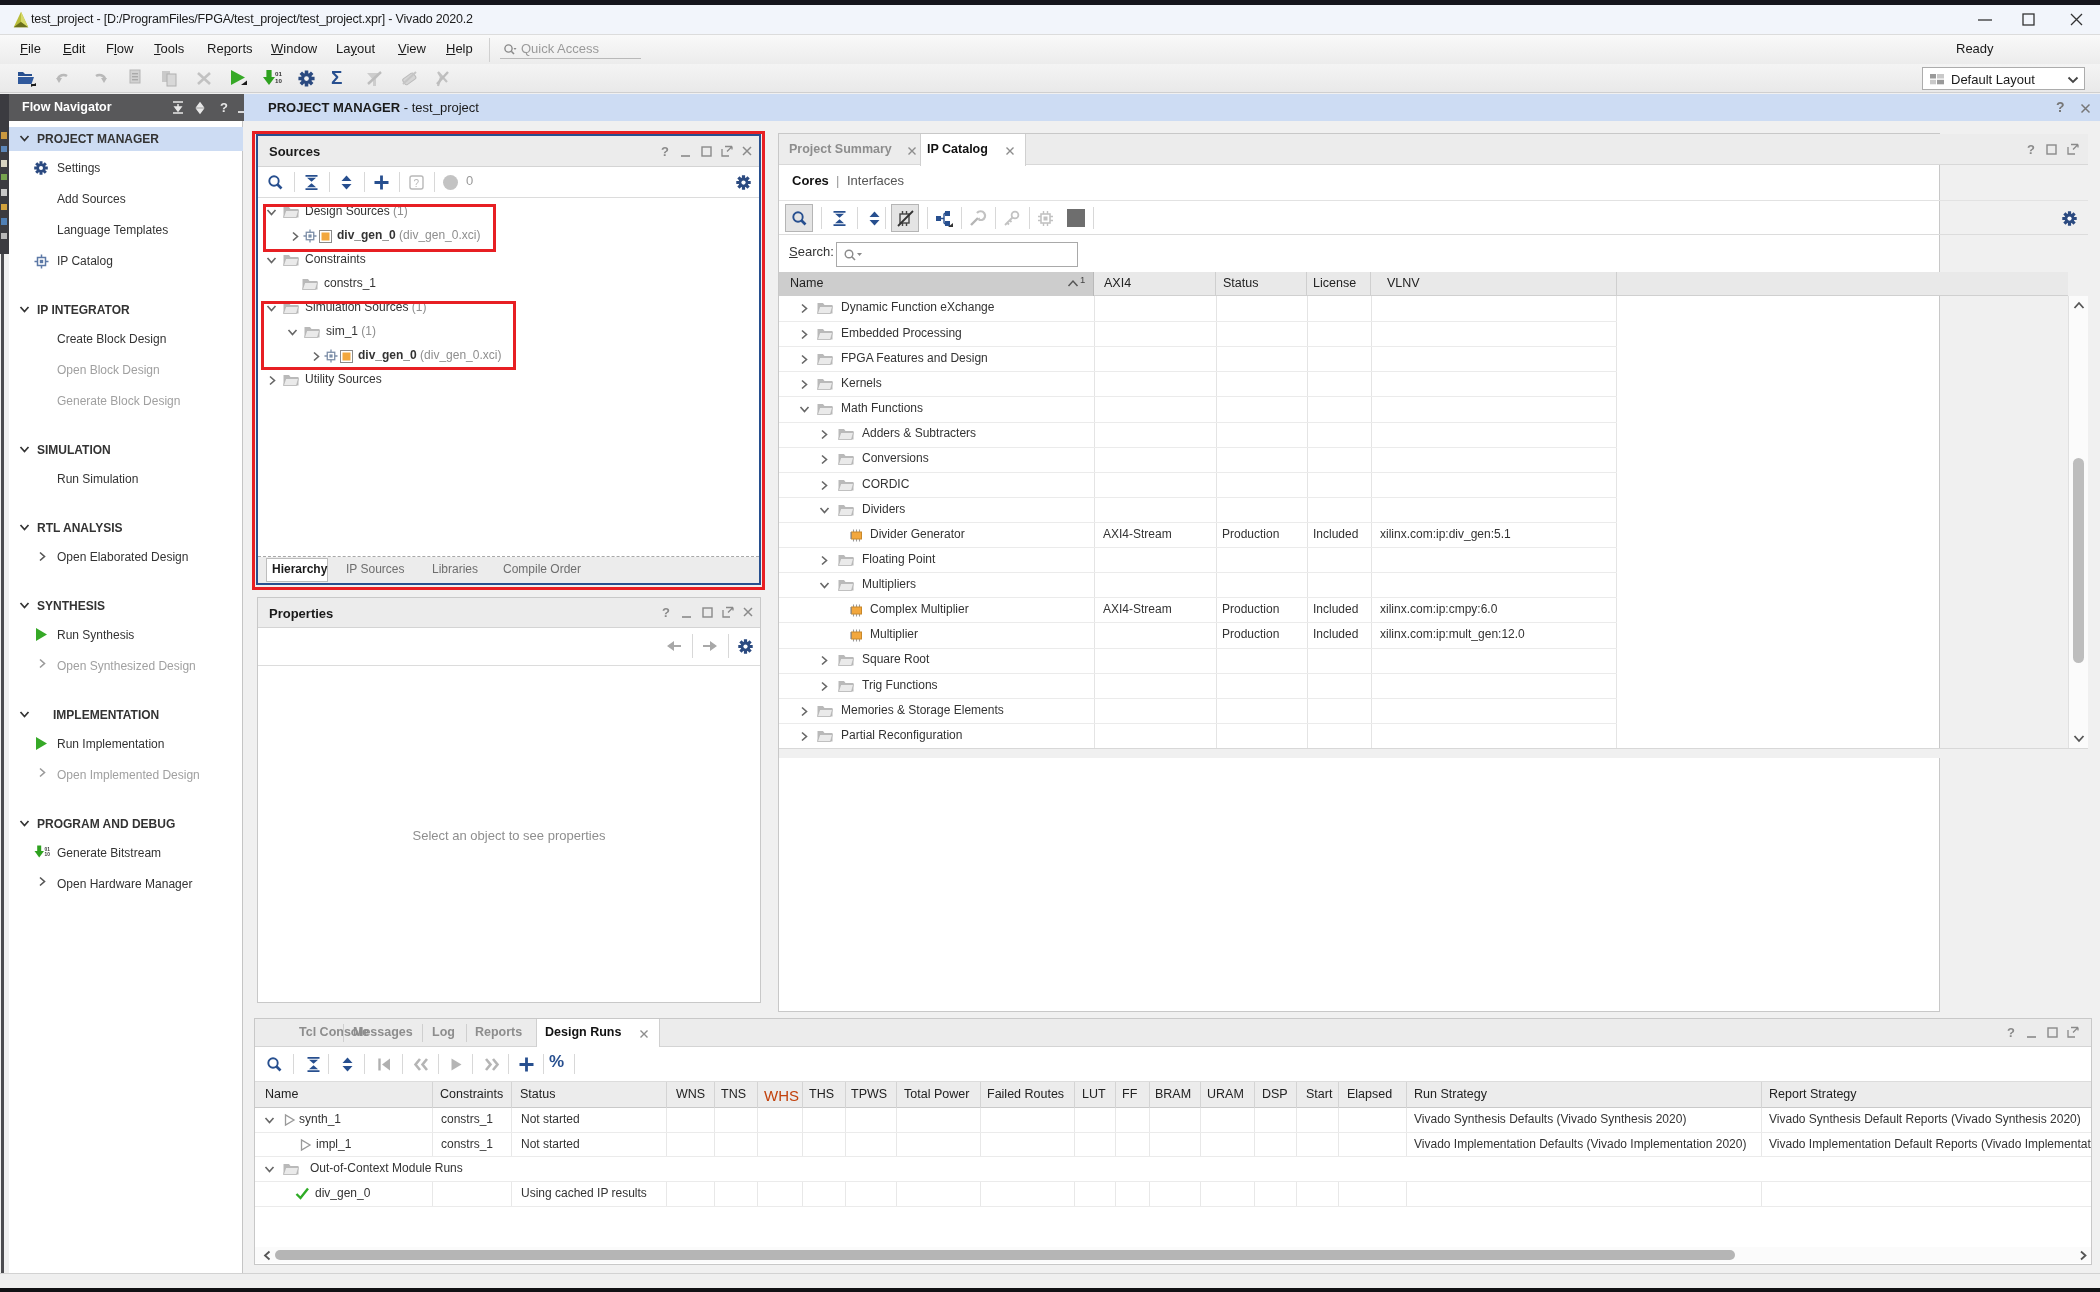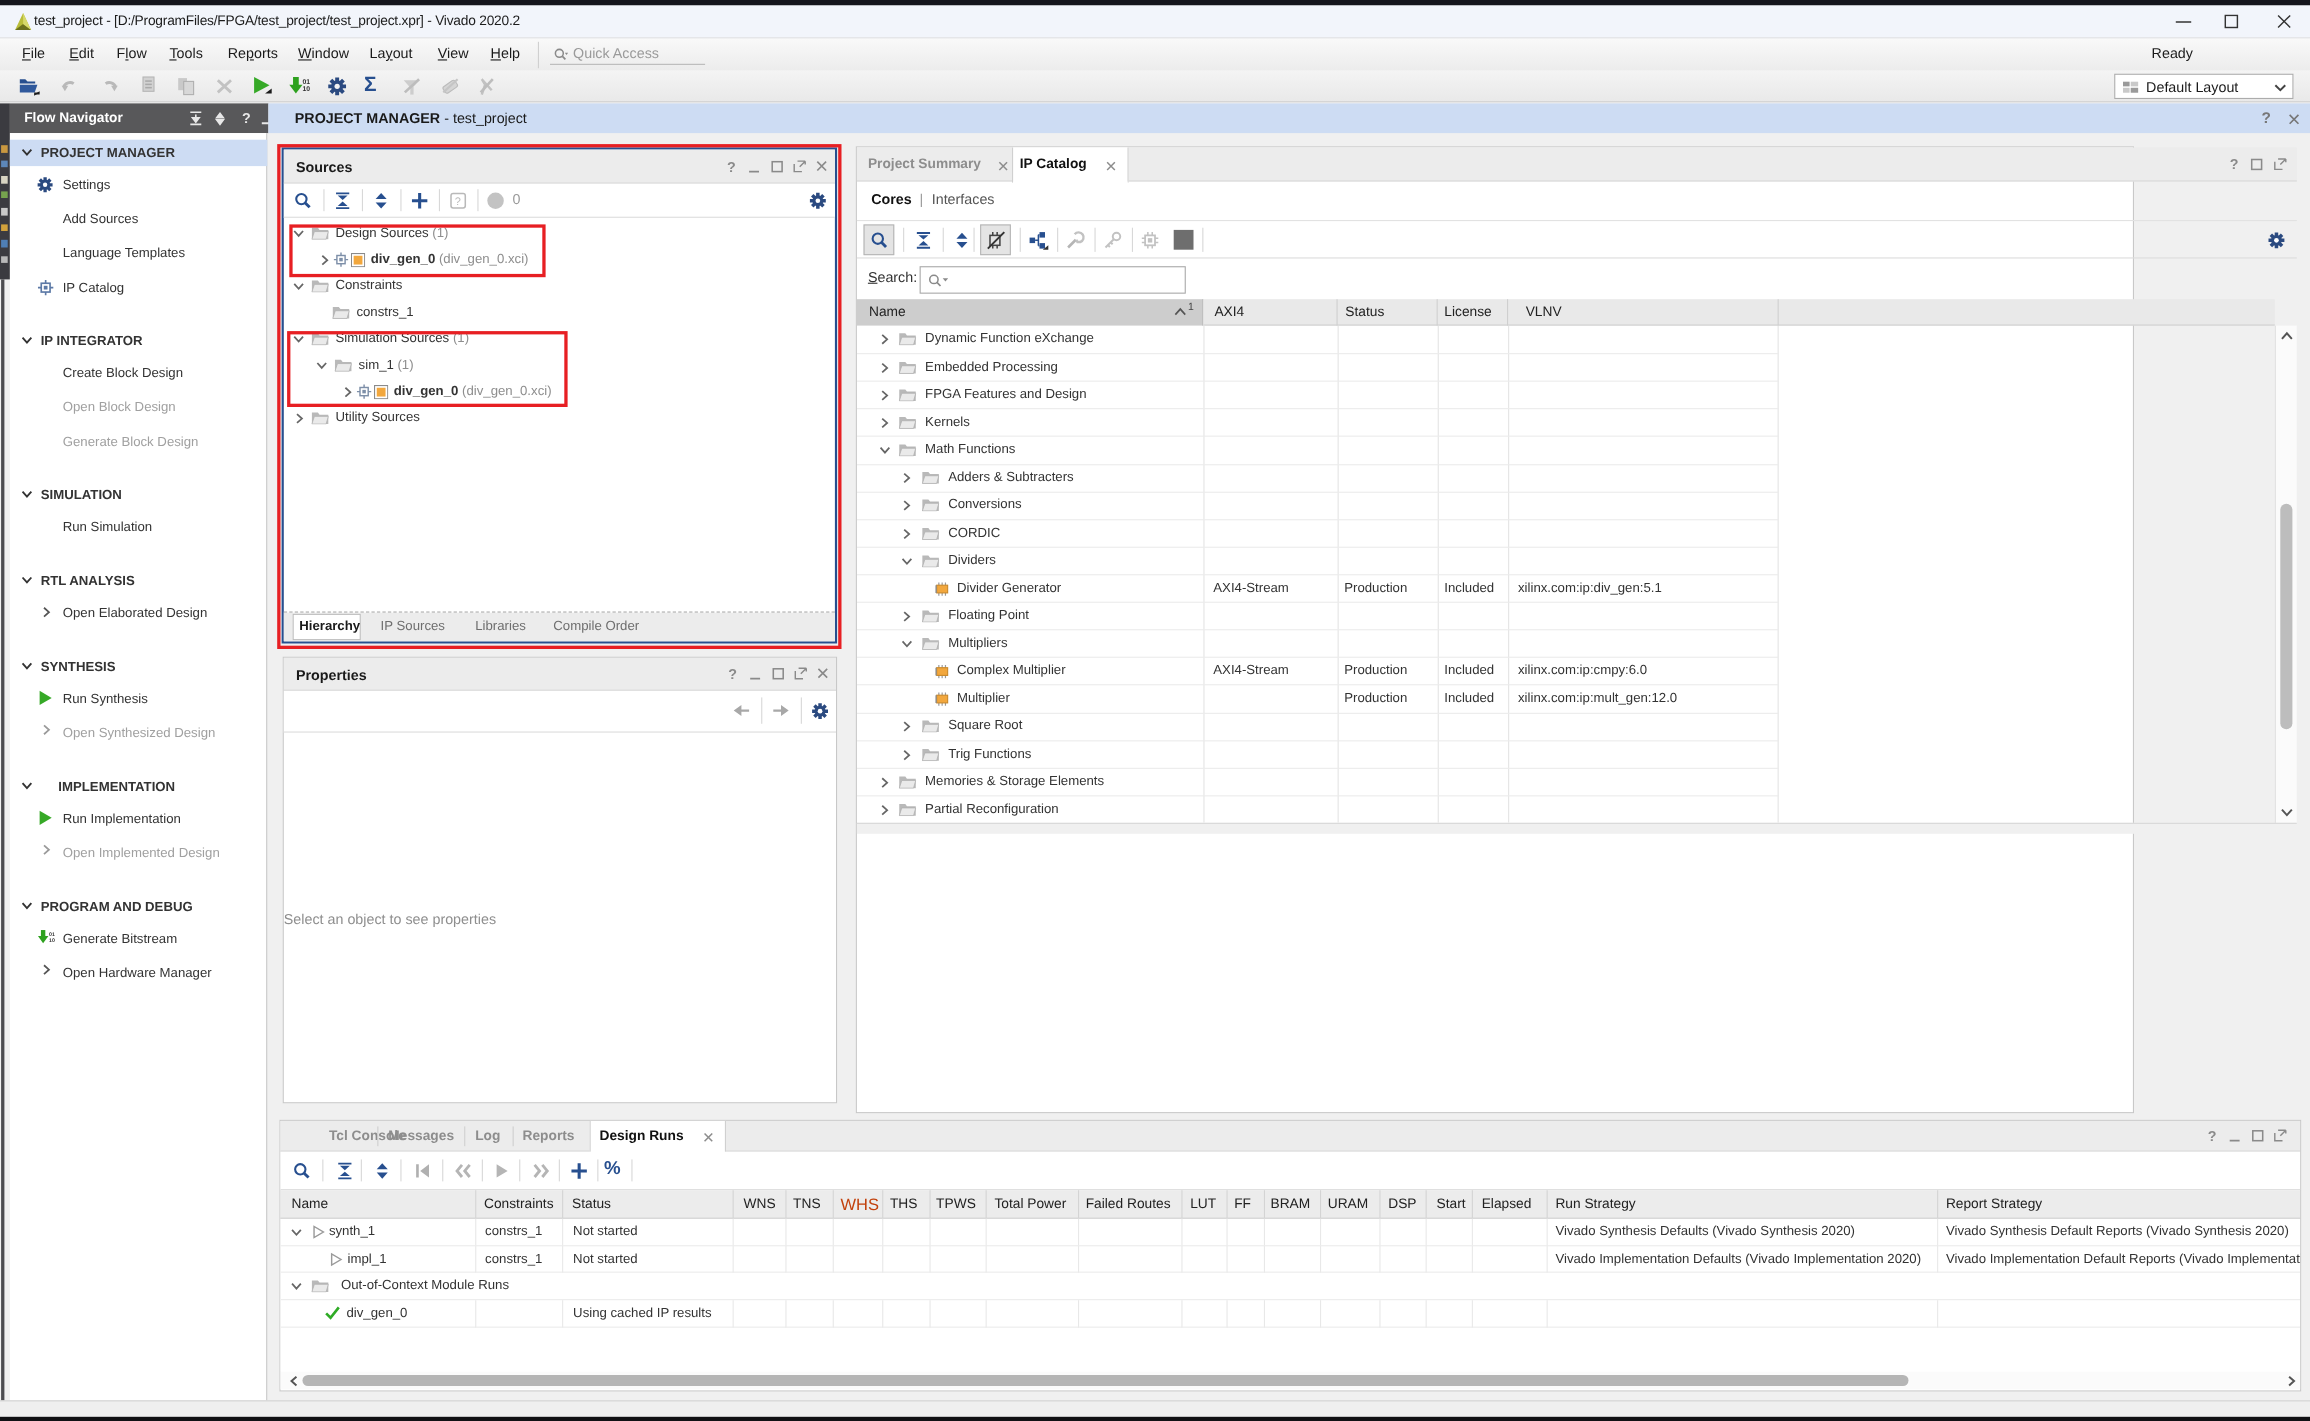--- a/index.html
+++ b/index.html
@@ -436,21 +436,21 @@
     <svg class="abs" style="left:443px;top:11px;" width="17" height="14" viewBox="0 0 17 14">
         <path d="M9 2 v4 h-7 v2 h7 v4 l7 -5 z" fill="#a8a8a8"></path>
       </svg>
     <div class="abs" style="left:470px;top:6px;width:1px;height:24px;background:#d8d8d8;"></div>
     <svg class="abs" style="left:479px;top:10px;" width="17" height="17" viewBox="0 0 16 16">
       <path d="M8 1.2 L8 14.8 M1.2 8 L14.8 8 M3.2 3.2 L12.8 12.8 M12.8 3.2 L3.2 12.8" stroke="#2b4a80" stroke-width="3"></path>
       <circle cx="8" cy="8" r="4.6" fill="#2b4a80"></circle>
         <circle cx="8" cy="8" r="2" fill="#fff"></circle>
     </svg>
   </div>
-  <div class="abs" style="left:0;top:230px;width:502px;font-size:13px;color:#8e8e8e;">Select an object to see properties</div>
+  <div class="abs" style="left:0;top:230px;width:502px;text-align:center;font-size:13px;color:#8e8e8e;">Select an object to see properties</div>
 </div>
 
 <div class="abs" style="left:778px;top:133px;width:1162px;height:879px;background:#fff;border:1px solid #c8c8c8;">
   <div class="abs" style="left:0;top:0;width:1309px;height:31px;background:#ececec;border-bottom:1px solid #d8d8d8;">
     <div class="tabtxt" style="left:10px;top:8px;">Project Summary</div>
     <svg class="abs" style="left:128px;top:12px;" width="10" height="10" viewBox="0 0 10 10">
         <path d="M1.5 1.5 L8.5 8.5 M8.5 1.5 L1.5 8.5" stroke="#8d8d8d" stroke-width="1.4"></path>
       </svg>
     <div class="abs" style="left:141px;top:0;width:106px;height:32px;background:#fff;border-left:1px solid #d0d0d0;border-right:1px solid #d0d0d0;"></div>
     <div class="abs" style="left:148px;top:8px;font-size:12.5px;font-weight:bold;color:#111;">IP Catalog</div>

